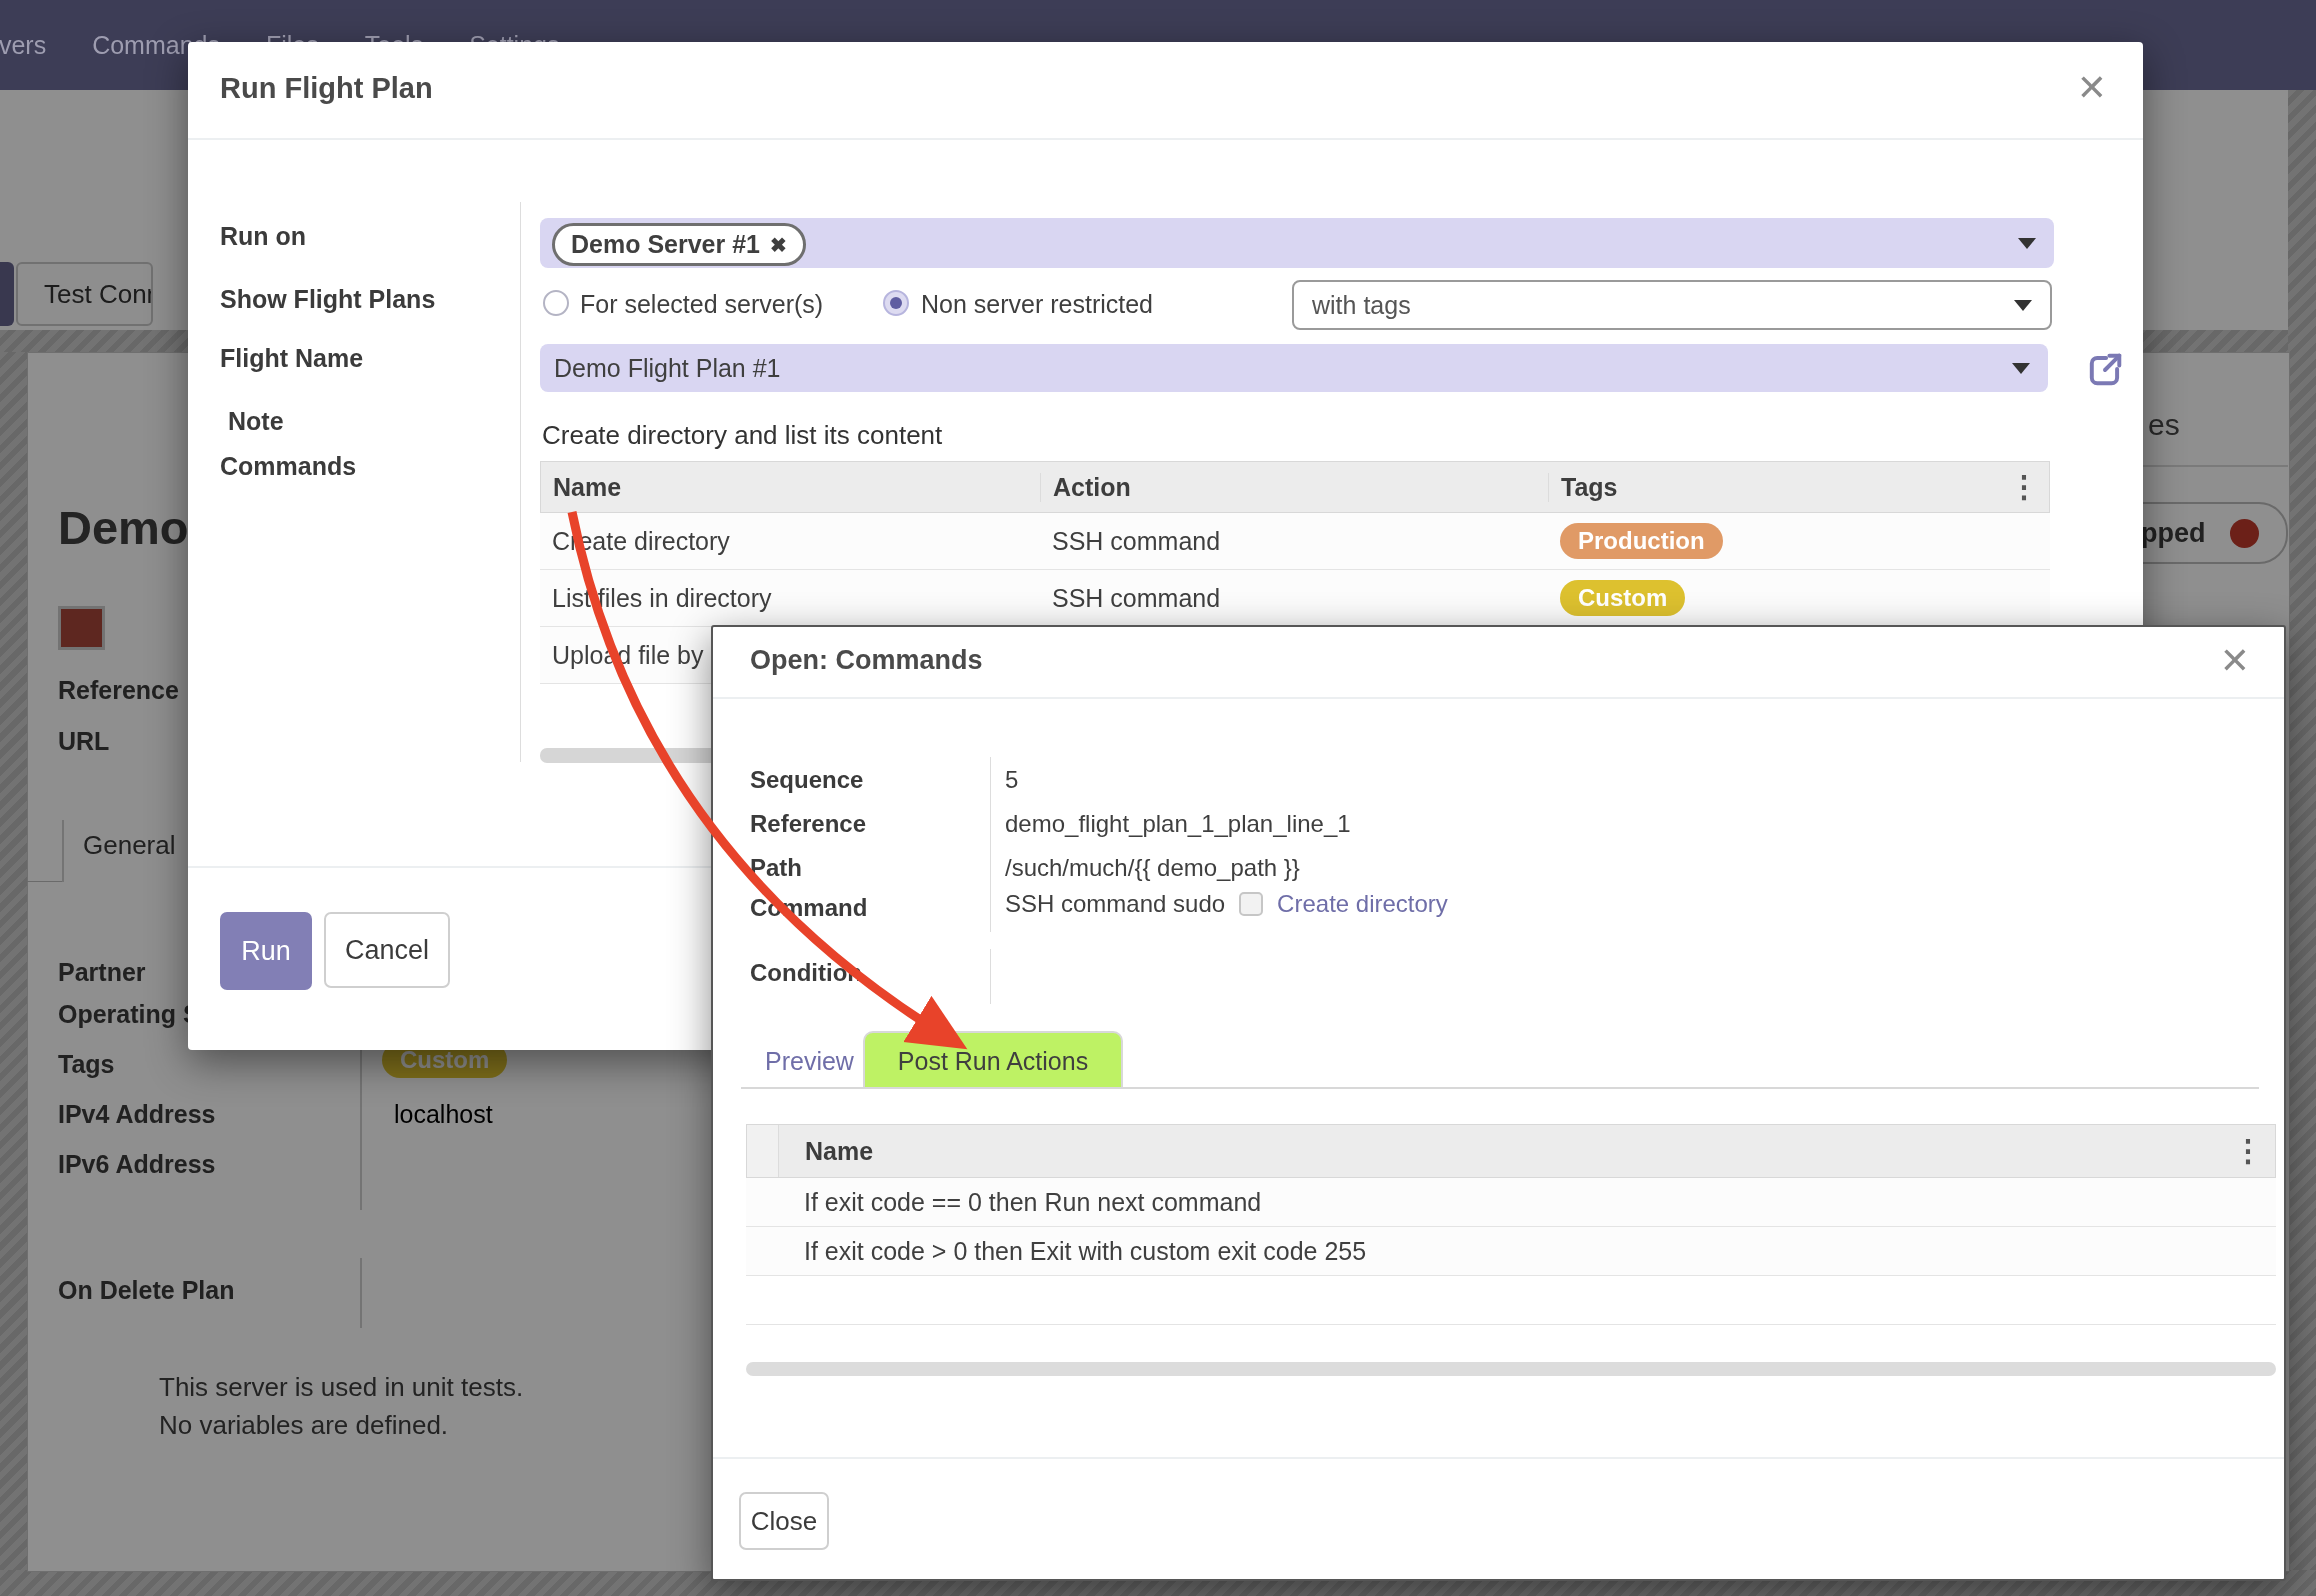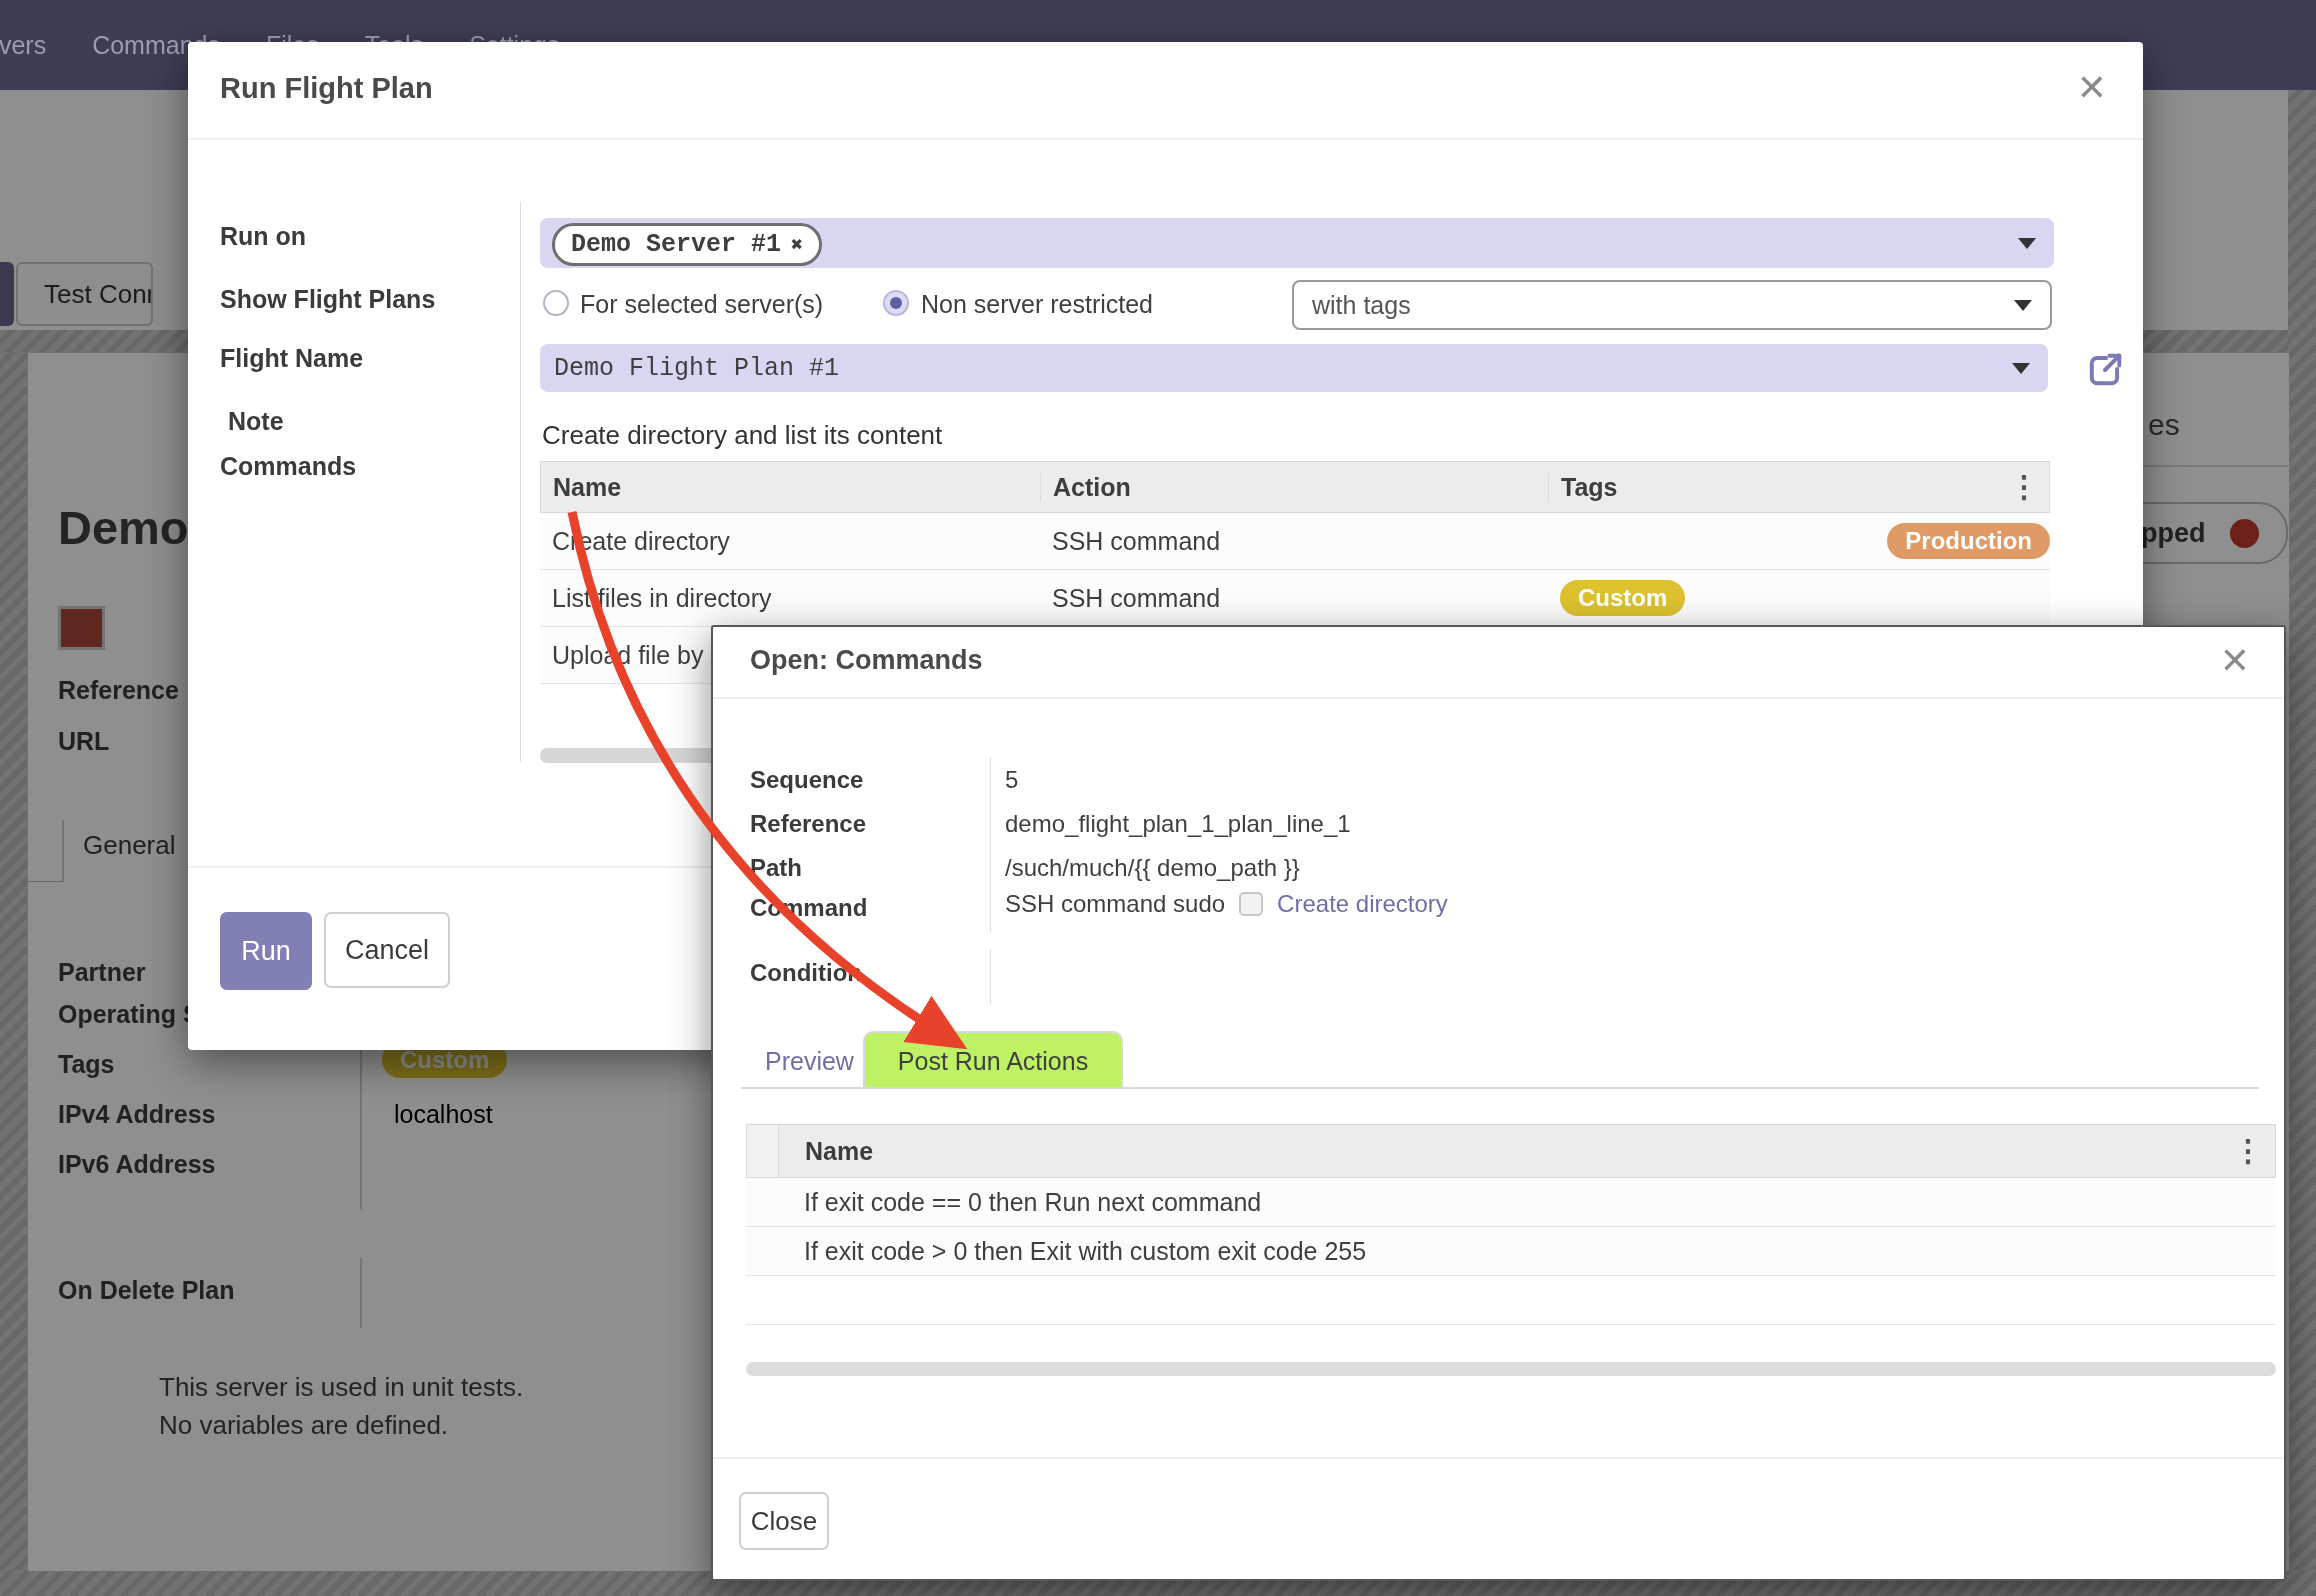--- a/index.html
+++ b/index.html
@@ -26,21 +26,21 @@
   
   #navbar{position:absolute;left:0;top:0;width:2316px;height:90px;background:#3d3d56;z-index:20;}
   #navbar .menu{position:absolute;left:-40px;top:0;height:90px;display:flex;align-items:center;gap:46px;}
   #navbar .menu-item{color:#9e9db0;font-size:25px;white-space:nowrap;cursor:pointer;}
   
   .modal{background:#ffffff;border-radius:4px;box-shadow:0 12px 40px rgba(0,0,0,0.45);}
   .m-title{font-size:29px;font-weight:700;color:#4a4a4a;}
   .m-close{font-size:36px;color:#8a8a8a;line-height:1;cursor:pointer;}
   .f-label{font-size:25px;font-weight:700;color:#3b3b3b;}
   .f-text{font-size:25px;color:#3f3f3f;}
-  .lav{background:#d9d6f2;border-radius:8px;font-family:Liberation Mono, monospace;}
+  .lav{background:#d9d6f2;border-radius:8px;}
   .caret{width:0;height:0;border-left:9px solid transparent;border-right:9px solid transparent;border-top:11px solid #333;}
   .pill{display:inline-flex;align-items:center;gap:10px;background:#fff;border:3px solid #6f6f6f;border-radius:24px;
         padding:4px 16px;font-size:25px;font-weight:700;color:#3f3f3f;}
   .radio{width:26px;height:26px;border-radius:50%;box-sizing:border-box;}
   .radio-off{border:2px solid #b4b4c4;background:#fff;}
   .radio-on{border:2px solid #b7b5de;background:#dddbf1;display:flex;align-items:center;justify-content:center;}
   .radio-dot{width:12px;height:12px;border-radius:50%;background:#5f5da1;}
   .tbl-head{background:#ececec;border:1px solid #d8d8d8;box-sizing:border-box;display:flex;align-items:center;}
   .tbl-col{font-size:25px;font-weight:700;color:#3d3d3d;}
   .tbl-row{display:flex;align-items:center;border-bottom:1px solid #e4e4e4;font-size:25px;color:#3f3f3f;background:#fcfcfc;}
@@ -174,21 +174,21 @@
   <div class="abs" style="left:352px;top:419px;width:1510px;">
     <div class="tbl-head" style="height:52px;">
       <div class="tbl-col" style="width:500px;padding-left:12px;border-right:1px solid #dcdcdc;box-sizing:border-box;">Name</div>
       <div class="tbl-col" style="width:508px;padding-left:12px;border-right:1px solid #dcdcdc;box-sizing:border-box;">Action</div>
       <div class="tbl-col" style="flex:1;padding-left:12px;">Tags</div>
       <div class="kebab" style="padding-right:10px;">⋮</div>
     </div>
     <div class="tbl-row" style="height:56px;">
       <div style="width:500px;padding-left:12px;box-sizing:border-box;">Create directory</div>
       <div style="width:508px;padding-left:12px;box-sizing:border-box;">SSH command</div>
-      <div style="flex:1;padding-left:12px;text-align:right;"><span class="badge badge-production">Production</span></div>
+      <div style="flex:1;padding-left:12px;"><span class="badge badge-production">Production</span></div>
     </div>
     <div class="tbl-row" style="height:56px;">
       <div style="width:500px;padding-left:12px;box-sizing:border-box;">List files in directory</div>
       <div style="width:508px;padding-left:12px;box-sizing:border-box;">SSH command</div>
       <div style="flex:1;padding-left:12px;"><span class="badge badge-yellow">Custom</span></div>
     </div>
     <div class="tbl-row" style="height:56px;">
       <div style="width:500px;padding-left:12px;box-sizing:border-box;">Upload file by</div>
       <div style="width:508px;padding-left:12px;box-sizing:border-box;"></div>
       <div style="flex:1;"></div>

